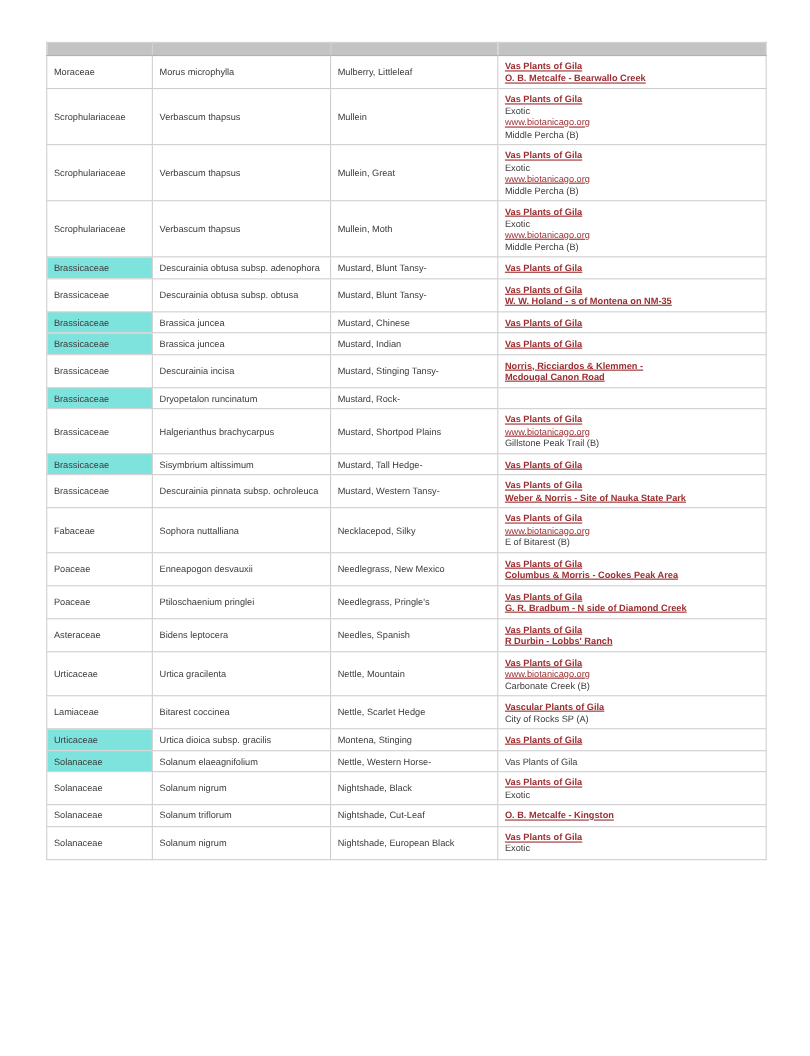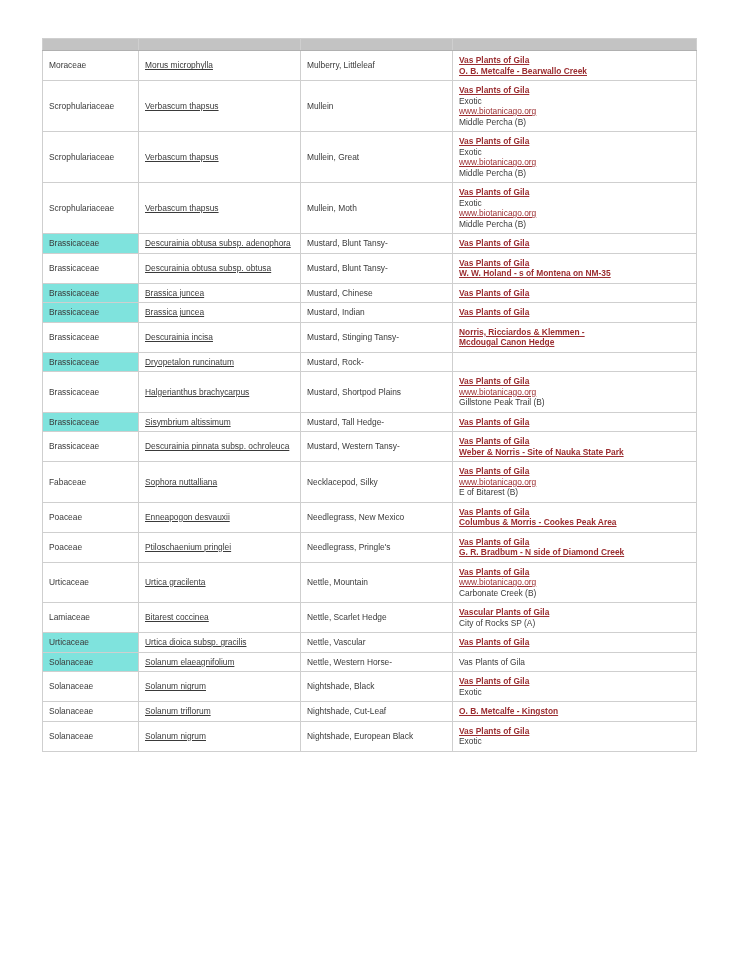--- a/index.html
+++ b/index.html
@@ -48,21 +48,20 @@
     font-size: 8.4px;
     color: #3a3a3a;
     overflow: hidden;
     word-wrap: break-word;
   }
   td.highlight {
     background: #7fe3dd;
   }
   td.sci {
     font-style: normal;
-    text-decoration: underline;
   }
   .ref-line {
     display: block;
     white-space: normal;
   }
   .ref-link {
     color: #9b2d30;
     text-decoration: underline;
     font-weight: bold;
     cursor: pointer;
@@ -170,21 +169,21 @@
           <td>
             <span class="ref-line"><a class="ref-link">Vas Plants of Gila</a></span>
           </td>
         </tr>
         <tr>
           <td>Brassicaceae</td>
           <td class="sci">Descurainia incisa</td>
           <td>Mustard, Stinging Tansy-</td>
           <td>
             <span class="ref-line"><a class="ref-link">Norris, Ricciardos &amp; Klemmen -</a></span>
-            <span class="ref-line"><a class="ref-link">Mcdougal Canon Hedge</a></span>
+            <span class="ref-line"><a class="ref-link">Mcdougal Canon Road</a></span>
           </td>
         </tr>
         <tr>
           <td class="highlight">Brassicaceae</td>
           <td class="sci">Dryopetalon runcinatum</td>
           <td>Mustard, Rock-</td>
           <td></td>
         </tr>
         <tr>
           <td>Brassicaceae</td>
@@ -235,20 +234,29 @@
         <tr>
           <td>Poaceae</td>
           <td class="sci">Ptiloschaenium pringlei</td>
           <td>Needlegrass, Pringle's</td>
           <td>
             <span class="ref-line"><a class="ref-link">Vas Plants of Gila</a></span>
             <span class="ref-line"><a class="ref-link">G. R. Bradbum - N side of Diamond Creek</a></span>
           </td>
         </tr>
         <tr>
+          <td>Asteraceae</td>
+          <td class="sci">Bidens leptocera</td>
+          <td>Needles, Spanish</td>
+          <td>
+            <span class="ref-line"><a class="ref-link">Vas Plants of Gila</a></span>
+            <span class="ref-line"><a class="ref-link">R Durbin - Lobbs' Ranch</a></span>
+          </td>
+        </tr>
+        <tr>
           <td>Urticaceae</td>
           <td class="sci">Urtica gracilenta</td>
           <td>Nettle, Mountain</td>
           <td>
             <span class="ref-line"><a class="ref-link">Vas Plants of Gila</a></span>
             <span class="ref-line"><a class="ref-url">www.biotanicago.org</a></span>
             <span class="ref-line"><span class="ref-plain">Carbonate Creek (B)</span></span>
           </td>
         </tr>
         <tr>
@@ -256,21 +264,21 @@
           <td class="sci">Bitarest coccinea</td>
           <td>Nettle, Scarlet Hedge</td>
           <td>
             <span class="ref-line"><a class="ref-link">Vascular Plants of Gila</a></span>
             <span class="ref-line"><span class="ref-plain">City of Rocks SP (A)</span></span>
           </td>
         </tr>
         <tr>
           <td class="highlight">Urticaceae</td>
           <td class="sci">Urtica dioica subsp. gracilis</td>
-          <td>Nettle, Vascular</td>
+          <td>Montena, Stinging</td>
           <td>
             <span class="ref-line"><a class="ref-link">Vas Plants of Gila</a></span>
           </td>
         </tr>
         <tr>
           <td class="highlight">Solanaceae</td>
           <td class="sci">Solanum elaeagnifolium</td>
           <td>Nettle, Western Horse-</td>
           <td>
             <span class="ref-line"><span class="ref-plain">Vas Plants of Gila</span></span>

